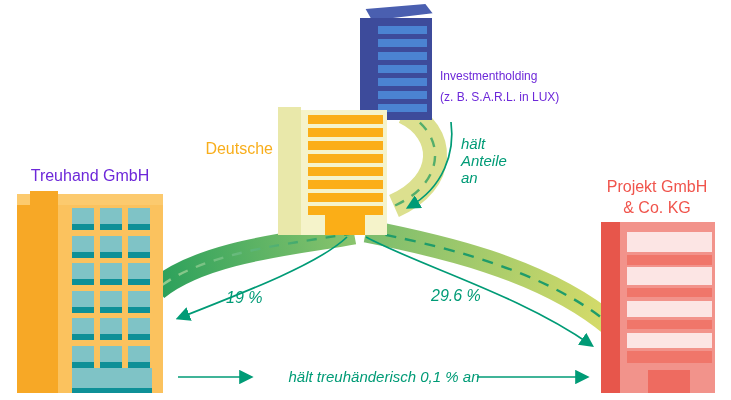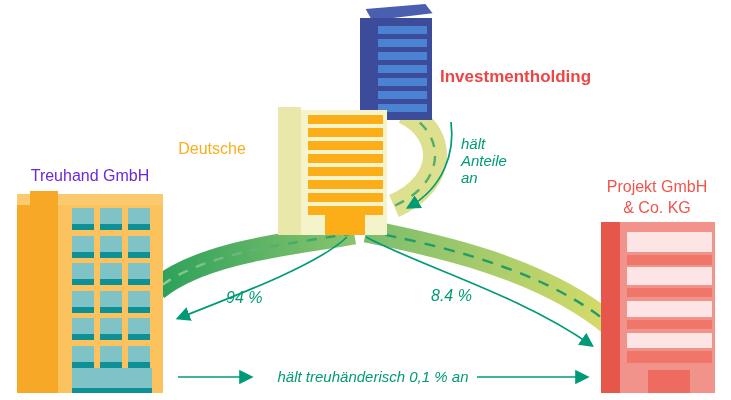--- a/index.html
+++ b/index.html
@@ -8,27 +8,27 @@
     font-family:"Liberation Sans","DejaVu Sans",sans-serif;
   }
   .layer{position:absolute;left:0;top:0;width:731px;height:400px;}
   .abs{position:absolute;}
   .lbl{position:absolute;font-weight:500;}
   .lbl span{display:block;}
   .it{font-style:italic;font-weight:500;}
 
   
   .treuhand-label{left:17px;top:167px;width:146px;text-align:center;color:#6d28d9;font-size:16px;}
-  .holding-label{left:151px;top:139px;width:122px;text-align:center;color:#f8ae1c;font-size:16px;line-height:20px;}
-  .invest-label{left:440px;top:66px;color:#ef4444;font-size:17px;line-height:21px;font-weight:bold;}
+  .holding-label{left:151px;top:139px;width:122px;text-align:right;color:#f8ae1c;font-size:16px;line-height:20px;}
+  .invest-label{left:440px;top:66px;color:#6d28d9;font-size:12px;line-height:21px;}
   .projekt-label{left:597px;top:176px;width:120px;text-align:center;color:#f0544c;font-size:16px;line-height:21px;}
   .haelt-label{left:461px;top:135px;color:#009b76;font-size:15px;line-height:17px;}
   .pct-left{left:226px;top:289px;color:#009b76;font-size:16px;}
   .pct-right{left:431px;top:287px;color:#009b76;font-size:16px;}
-  .trustee-label{left:258px;top:368px;width:230px;text-align:center;color:#009b76;font-size:15px;}
+  .trustee-label{left:269px;top:368px;width:230px;text-align:center;color:#009b76;font-size:15px;}
 
   
   .b-invest{left:360px;top:4px;width:76px;height:116px;}
   .b-invest .roof{left:2px;top:0;width:72px;height:18px;background:#4a5fb0;
     clip-path:polygon(5% 28%,88% 0%,98% 52%,14% 92%);}
   .b-invest .body{left:0;top:14px;width:72px;height:102px;background:#3d4b9b;}
   .b-invest .win{left:18px;top:22px;width:49px;height:86px;
     background:repeating-linear-gradient(180deg,#4b83d2 0 8px,rgba(0,0,0,0) 8px 13px);}
 
   
@@ -143,30 +143,31 @@
   </div>
 
   <div class="lbl treuhand-label">Treuhand GmbH</div>
 
   <div class="lbl holding-label">
     <span>Deutsche</span>
   </div>
 
   <div class="lbl invest-label">
     <span>Investmentholding</span>
+    <span>(z. B. S.A.R.L. in LUX)</span>
   </div>
 
   <div class="lbl it haelt-label">
     <span>hält</span>
     <span>Anteile</span>
     <span>an</span>
   </div>
 
   <div class="lbl projekt-label">
     <span>Projekt GmbH</span>
     <span>&amp; Co. KG</span>
   </div>
 
-  <div class="lbl it pct-left">94 %</div>
-  <div class="lbl it pct-right">8.4 %</div>
+  <div class="lbl it pct-left">19 %</div>
+  <div class="lbl it pct-right">29.6 %</div>
   <div class="lbl it trustee-label">hält treuhänderisch 0,1 % an</div>
 
 </div>
 
 </body></html>

